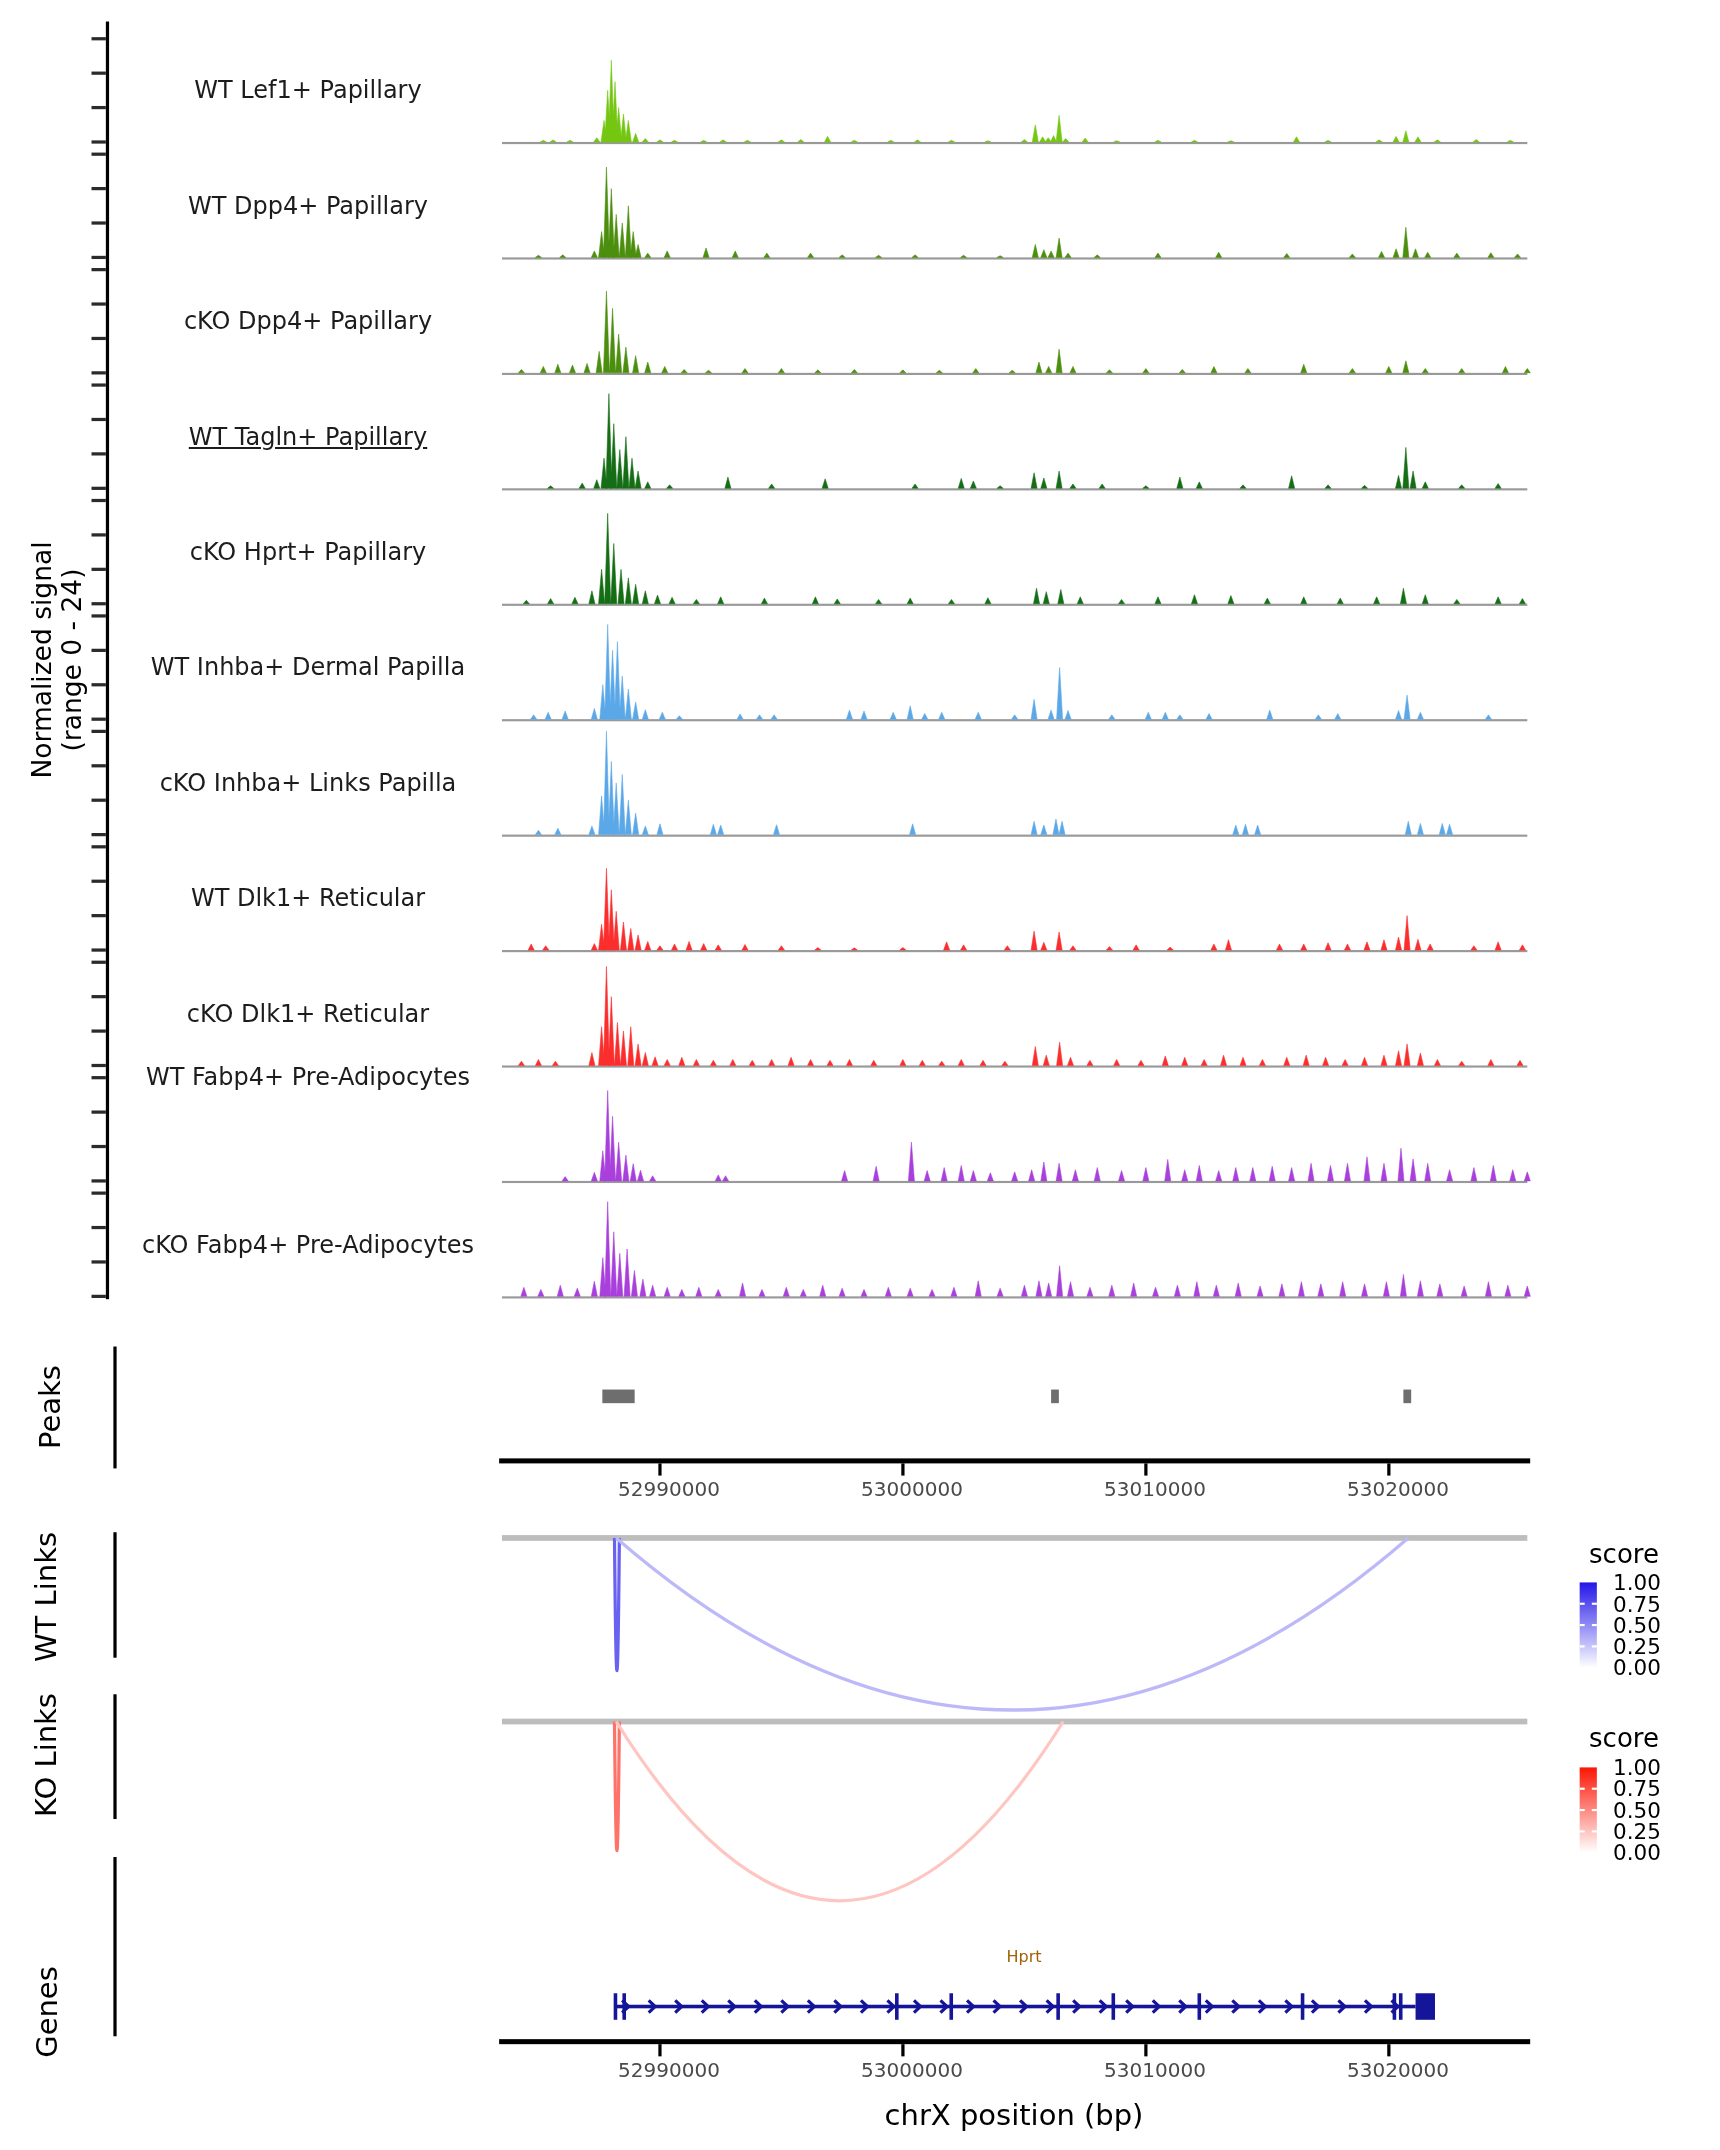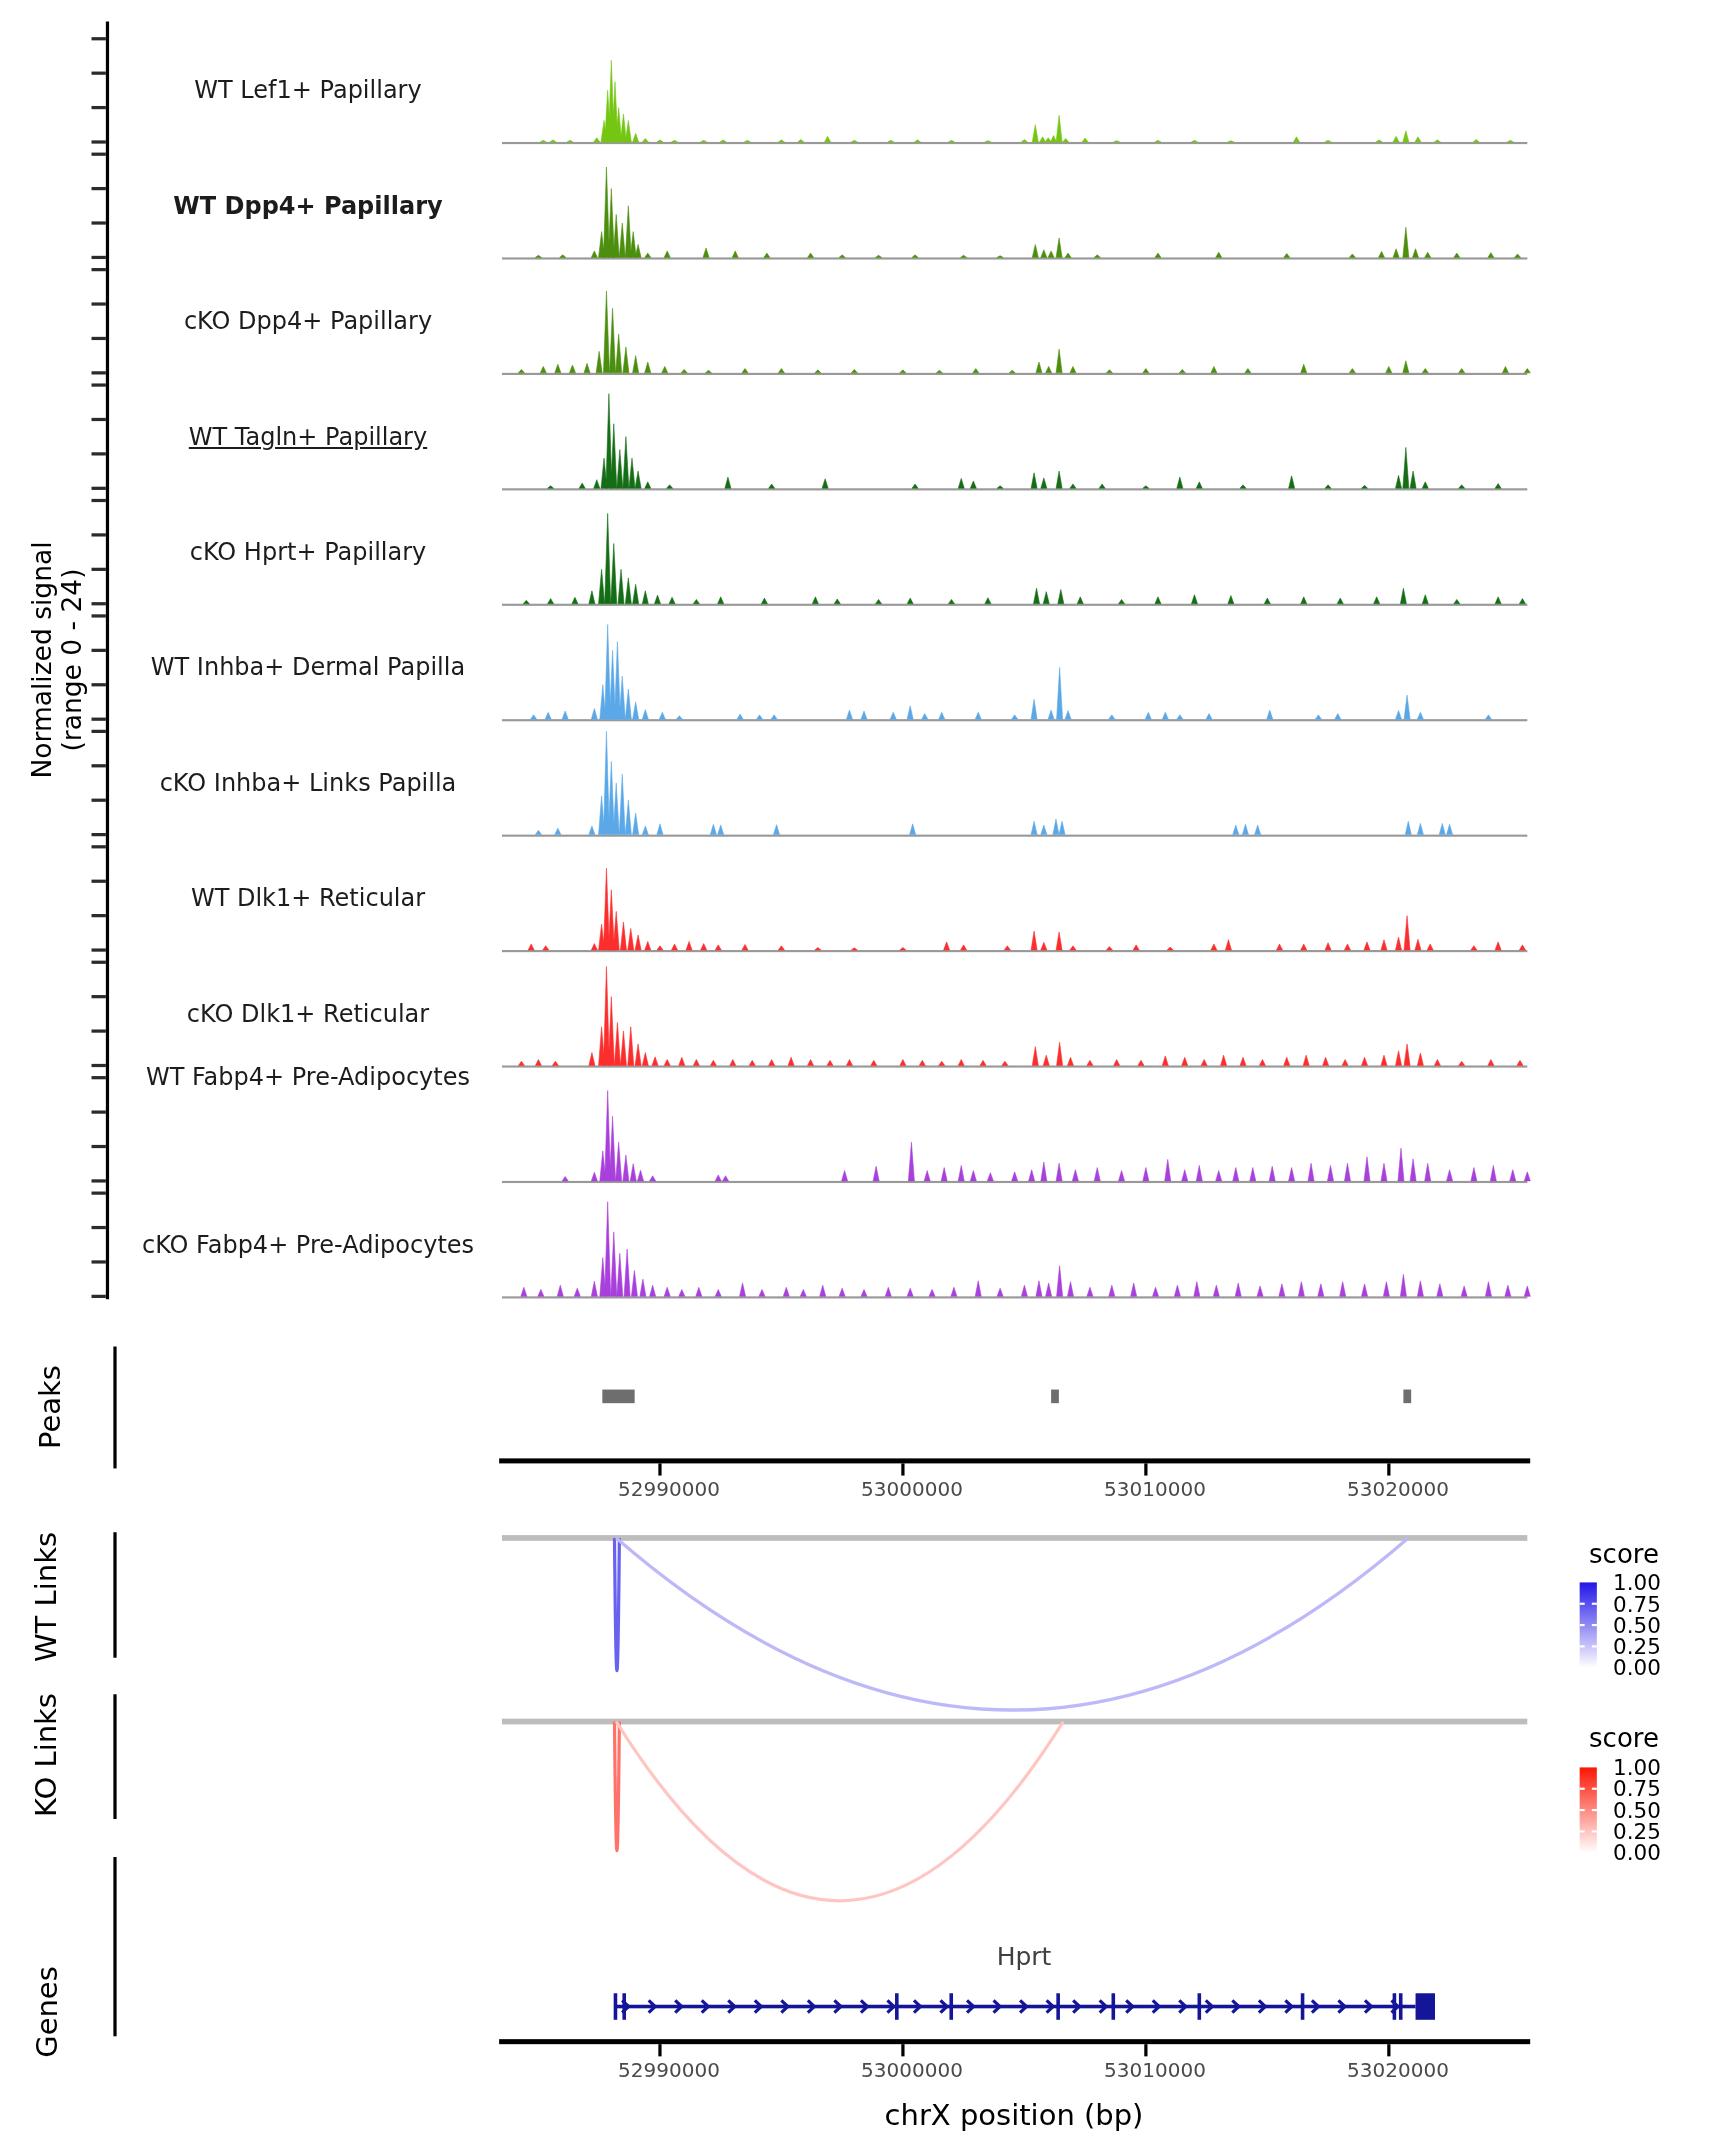--- a/index.html
+++ b/index.html
@@ -7,21 +7,21 @@
         font-family:"DejaVu Sans","Liberation Sans",sans-serif;}
   #fig{position:absolute;left:0;top:0;}
   .lbl{position:absolute;transform:translate(-50%,-50%);white-space:nowrap;color:#1a1a1a;}
   .rot{position:absolute;transform:translate(-50%,-50%) rotate(-90deg);white-space:nowrap;color:#000;}
   .yaxis-label{font-size:26.5px;}
   .section-label{font-size:29px;}
   .track-label{font-size:24px;color:#1c1c1c;}
   .tick-label{font-size:20px;color:#4a4a4a;margin-left:9px;}
   .score-title{font-size:26px;color:#000;text-align:right;}
   .score-tick{position:absolute;transform:translate(0,-50%);font-size:21.5px;color:#000;white-space:nowrap;}
-  .gene-name{font-size:25px;color:#404040;}
+  .gene-name{font-size:16px;color:#a16207;}
   .axis-title{font-size:29px;color:#000;}
 </style>
 </head>
 <body>
 
 <div id="page">
   <svg id="fig" width="1721" height="2151" viewBox="0 0 2400 3000">
       <defs>
         <linearGradient id="cb0" x1="0" y1="0" x2="0" y2="1">
           <stop offset="0" stop-color="#2316E8"></stop>
@@ -187,21 +187,21 @@
   <div class="rot section-label" style="left:46px;top:1597px">WT Links</div>
   <div class="rot section-label" style="left:46px;top:1755px">KO Links</div>
   <div class="rot section-label" style="left:47px;top:2012px">Genes</div>
 
   <div class="lbl score-title" style="left:1624px;top:1554px">score</div>
   <div class="lbl score-title" style="left:1624px;top:1738px">score</div>
 
   <div class="lbl gene-name" style="left:1024px;top:1956px">Hprt</div>
   <div class="lbl axis-title" style="left:1014px;top:2115px">chrX position (bp)</div>
 <div class="lbl track-label" style="left: 308px; top: 90px;">WT Lef1+ Papillary</div>
-    <div class="lbl track-label" style="left: 308px; top: 206px; font-weight: bold;">WT Dpp4+ Papillary</div>
+    <div class="lbl track-label" style="left: 308px; top: 206px;">WT Dpp4+ Papillary</div>
     <div class="lbl track-label" style="left: 308px; top: 321px;">cKO Dpp4+ Papillary</div>
     <div class="lbl track-label" style="left: 308px; top: 437px; text-decoration: underline;">WT Tagln+ Papillary</div>
     <div class="lbl track-label" style="left: 308px; top: 552px;">cKO Hprt+ Papillary</div>
     <div class="lbl track-label" style="left: 308px; top: 667px;">WT Inhba+ Dermal Papilla</div>
     <div class="lbl track-label" style="left: 308px; top: 783px;">cKO Inhba+ Links Papilla</div>
     <div class="lbl track-label" style="left: 308px; top: 898px;">WT Dlk1+ Reticular</div>
     <div class="lbl track-label" style="left: 308px; top: 1014px;">cKO Dlk1+ Reticular</div>
     <div class="lbl track-label" style="left: 308px; top: 1077px;">WT Fabp4+ Pre-Adipocytes</div>
     <div class="lbl track-label" style="left: 308px; top: 1245px;">cKO Fabp4+ Pre-Adipocytes</div>
     <div class="lbl tick-label" style="left: 660px; top: 1489px;">52990000</div>

